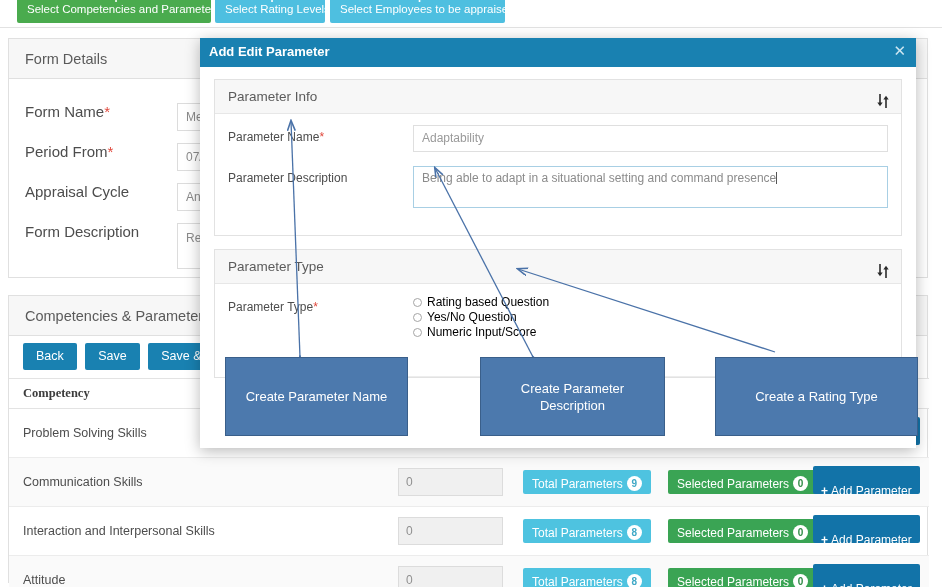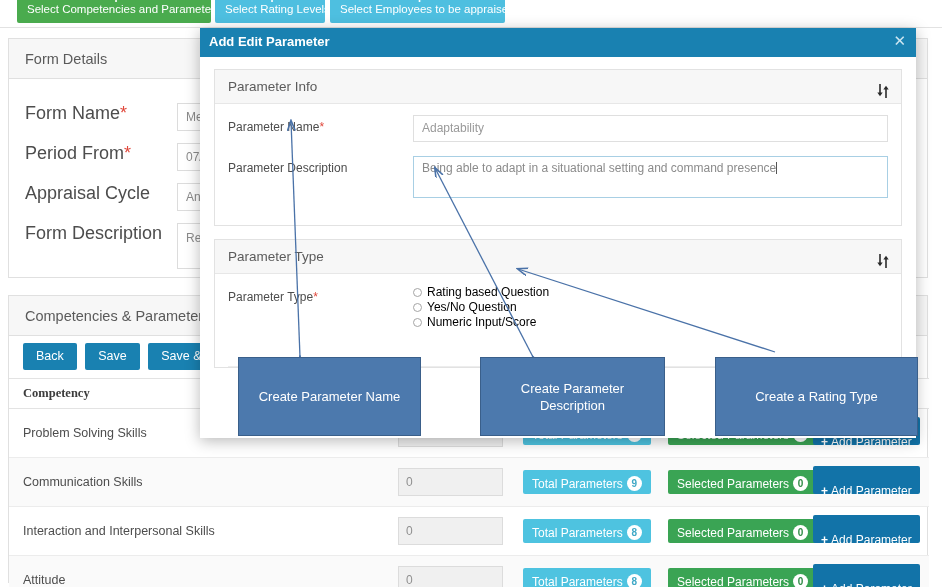--- a/index.html
+++ b/index.html
@@ -72,21 +72,21 @@
     background: #1981b1;
     border-radius: 2px;
   }
 
   
   #formDetails { left: 8px; top: 38px; width: 920px; height: 240px; }
   .fd-body { position: relative; height: 198px; }
   .fd-row { position: absolute; left: 0; width: 100%; }
   .fd-label {
     position: absolute; left: 16px;
-    font-size: 18px; color: #4d4d4d;
+    font-size: 15px; color: #4d4d4d;
   }
   .fd-label .req { color: #e0483c; }
   .fd-input {
     position: absolute; left: 168px;
     height: 28px;
     border: 1px solid #dcdcdc;
     background: #ffffff;
     font-size: 12px;
     color: #8a8a8a;
     padding: 0 8px;
@@ -193,21 +193,21 @@
     padding: 14px 8px;
     border-radius: 2px;
     white-space: nowrap;
     cursor: pointer;
   }
   .addbtn .plus { font-weight: bold; margin-right: 3px; }
 
   
   #modal {
     position: absolute;
-    left: 200px; top: 28px;
+    left: 200px; top: 38px;
     width: 716px; height: 410px;
     background: #ffffff;
     box-shadow: 0 3px 14px rgba(0,0,0,.28);
     z-index: 40;
   }
   .modal-head {
     height: 29px;
     background: #1981b1;
     color: #ffffff;
     position: relative;
@@ -310,21 +310,21 @@
     display: flex;
     align-items: center;
     justify-content: center;
     text-align: center;
     font-size: 13px;
     line-height: 17px;
     padding: 4px 8px;
     z-index: 70;
     pointer-events: auto;
   }
-  #callout1 { left: 238px; top: 357px; width: 183px; height: 79px; }
+  #callout1 { left: 225px; top: 357px; width: 183px; height: 79px; }
   #callout2 { left: 480px; top: 357px; width: 185px; height: 79px; }
   #callout3 { left: 715px; top: 357px; width: 203px; height: 79px; }
 </style>
 </head>
 <body>
 
 <div id="stage">
 
   <div class="steps">
     <div class="step s1">

